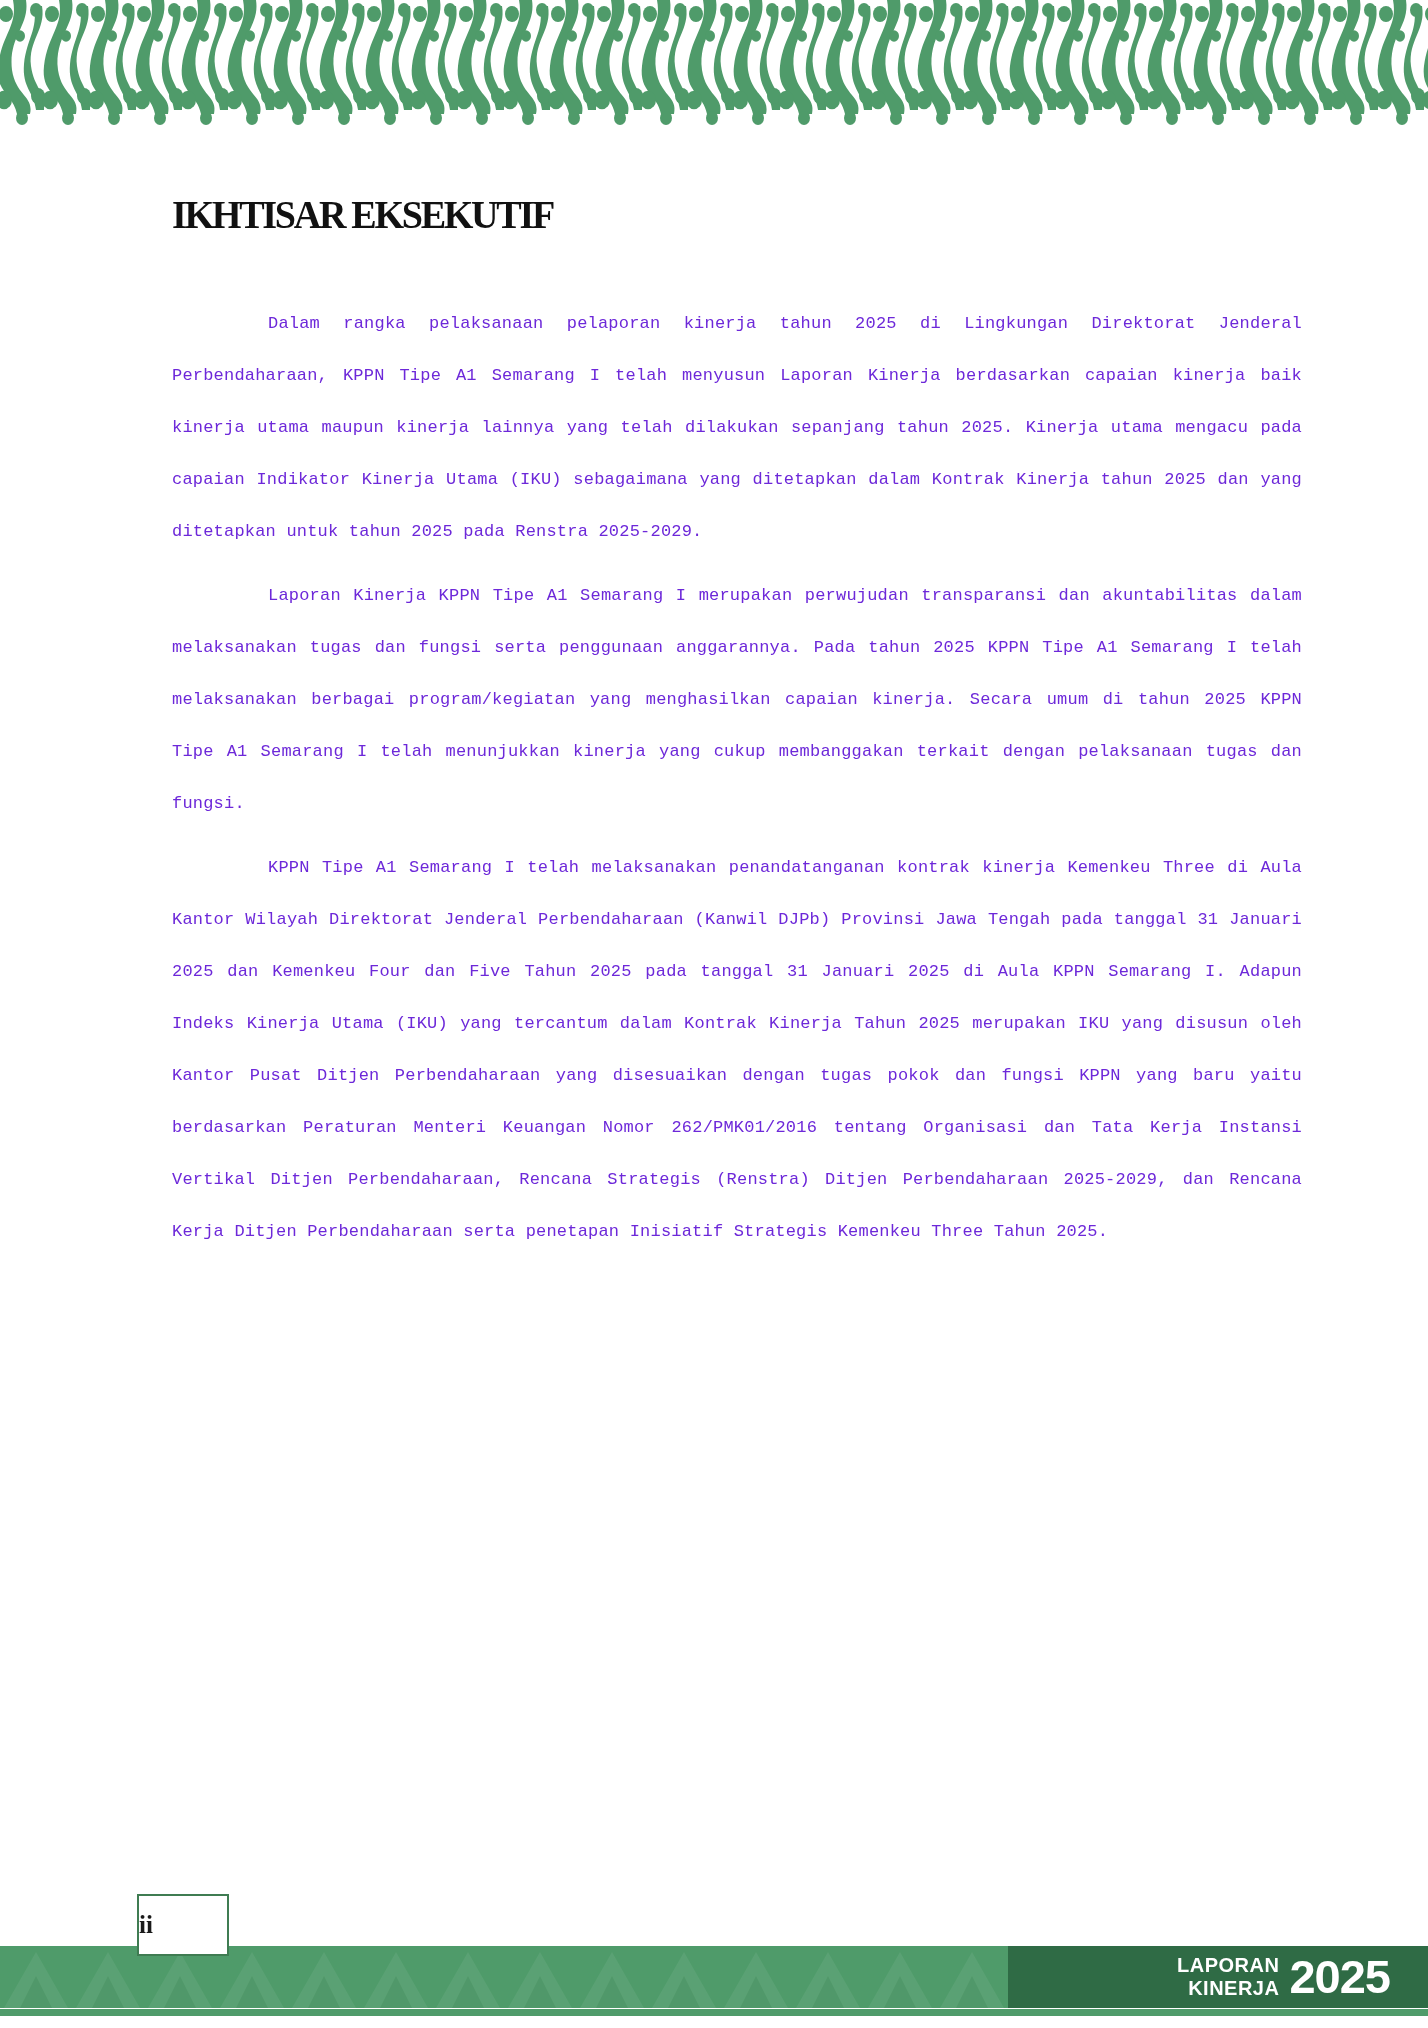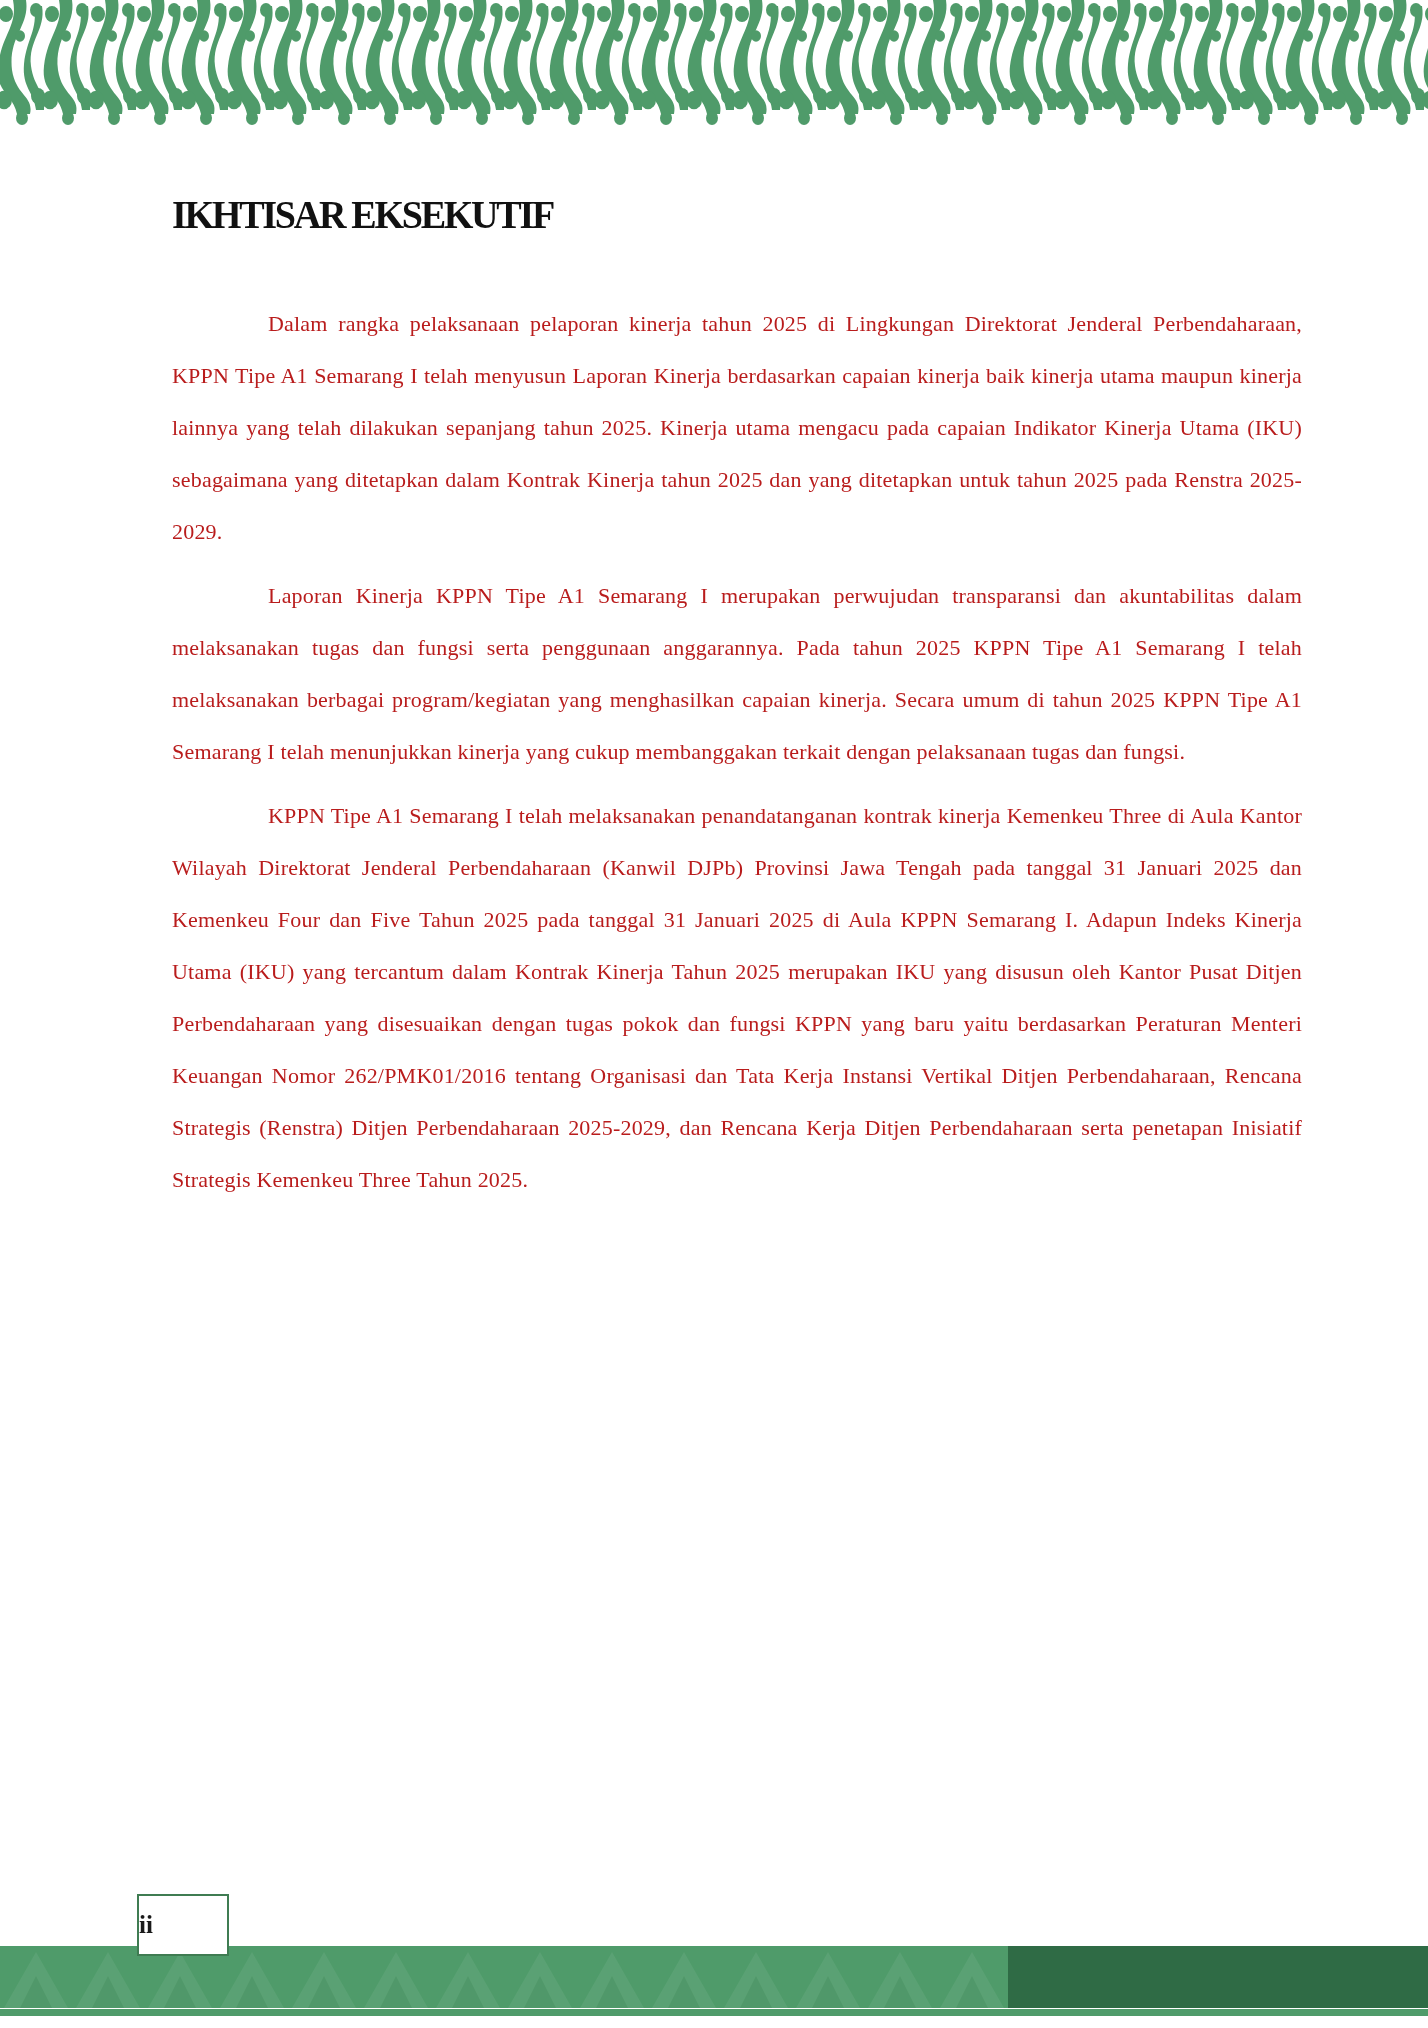--- a/index.html
+++ b/index.html
@@ -41,24 +41,24 @@
     font-weight: bold;
     font-size: 41px;
     letter-spacing: -2.5px;
     color: #111111;
     margin: 0 0 60px 0;
     transform: scaleX(0.93);
     transform-origin: left center;
   }
 
   .para {
-    font-family: Liberation Serif, serif;
-    font-size: 22px;
+    font-family: Liberation Mono, monospace;
+    font-size: 17px;
     line-height: 52px;
-    color: #b91c1c;
+    color: #6d28d9;
     text-align: justify;
     text-indent: 96px;
     margin: 0 0 8px 0;
     letter-spacing: 0.2px;
   }
   .para + .para {
     margin-top: 12px;
   }
 
   
@@ -474,13 +474,20 @@
           <path d="M 884 62 L 900 30 L 916 62 Z" fill="#2f6b45" opacity="0.45"></path>
           <path d="M 940 62 L 972 6 L 1004 62 Z" fill="#ffffff" opacity="0.22"></path>
           <path d="M 956 62 L 972 30 L 988 62 Z" fill="#2f6b45" opacity="0.45"></path>
           <path d="M 1012 62 L 1044 6 L 1076 62 Z" fill="#ffffff" opacity="0.22"></path>
           <path d="M 1028 62 L 1044 30 L 1060 62 Z" fill="#2f6b45" opacity="0.45"></path>
         </g>
     </svg>
   </div>
   <div class="band-dark"></div>
   <div class="band-bottom-rule"></div>
+  <div class="footer-brand">
+    <div class="brand-lines">
+      <span>LAPORAN</span>
+      <span>KINERJA</span>
+    </div>
+    <div class="brand-year">2025</div>
+  </div>
 </div>
 
 </body></html>

